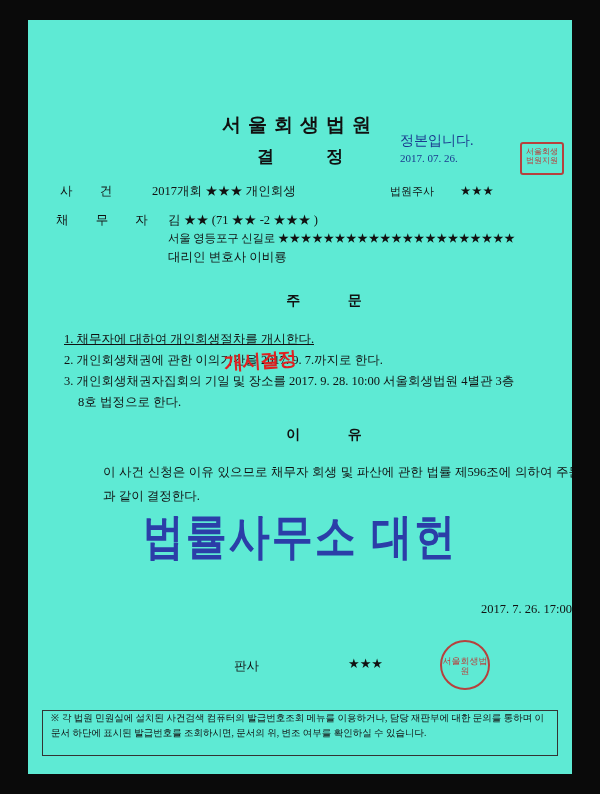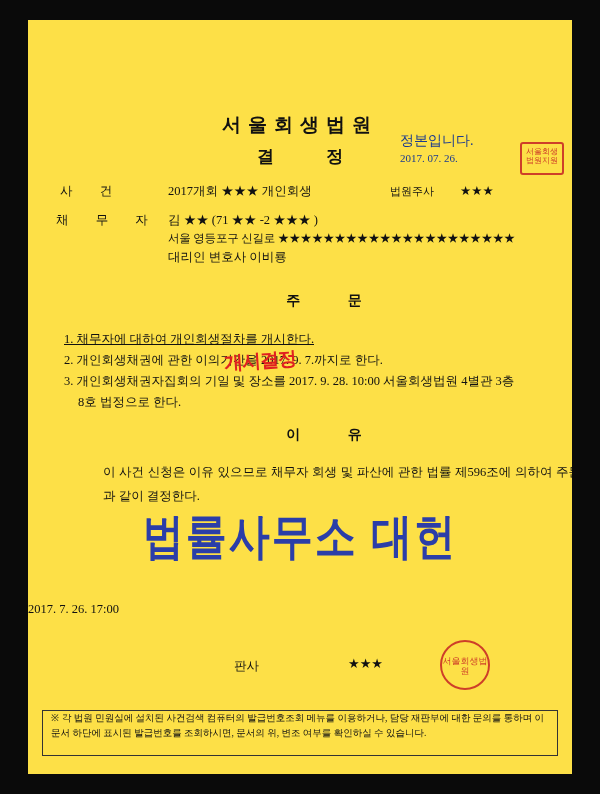--- a/index.html
+++ b/index.html
@@ -12,21 +12,21 @@
   .page {
     position: relative;
     width: 600px; height: 794px;
     background: #0a0a0a;
     overflow: hidden;
   }
   .paper {
     position: absolute;
     left: 28px; top: 20px;
     width: 544px; height: 754px;
-    background: #fde047;
+    background: #5eead4;
     overflow: hidden;
   }
   
   .court-title {
     position: absolute;
     left: 0; top: 92px;
     width: 544px;
     text-align: center;
     font-size: 19px;
     font-weight: bold;
@@ -80,21 +80,21 @@
   
   .info-row {
     position: absolute;
     font-size: 12.5px;
     color: #111;
     font-family: "Liberation Serif", serif;
     white-space: nowrap;
   }
   .lbl { letter-spacing: 12px; }
   .case-label  { left: 32px;  top: 163px; }
-  .case-value  { left: 140px; top: 163px; }
+  .case-value  { left: 124px; top: 163px; }
   .clerk-label { left: 362px; top: 164px; font-size: 11px; }
   .clerk-value { left: 432px; top: 163px; }
   .debtor-label{ left: 28px;  top: 192px; text-align: center; }
   .debtor-name { left: 140px; top: 192px; }
   .debtor-addr { left: 140px; top: 211px; font-size: 11.5px; letter-spacing: -0.2px;}
   .debtor-atty { left: 140px; top: 229px; text-align: right; }
   
   .section-head {
     position: absolute;
     width: 592px; left: 0;
@@ -154,21 +154,21 @@
     font-weight: bold;
     color: #2b3ea8;
     letter-spacing: 2px;
     font-family: "Liberation Sans", sans-serif;
     transform: scaleY(1.18);
   }
   .doc-date {
     position: absolute;
     left: 0; top: 582px;
     width: 544px;
-    text-align: left;
+    text-align: right;
     font-size: 12.5px;
     color: #111;
     font-family: "Liberation Serif", serif;
   }
   .judge-label {
     position: absolute;
     left: 206px; top: 638px;
     font-size: 12.5px;
     color: #111;
     font-family: "Liberation Serif", serif;

